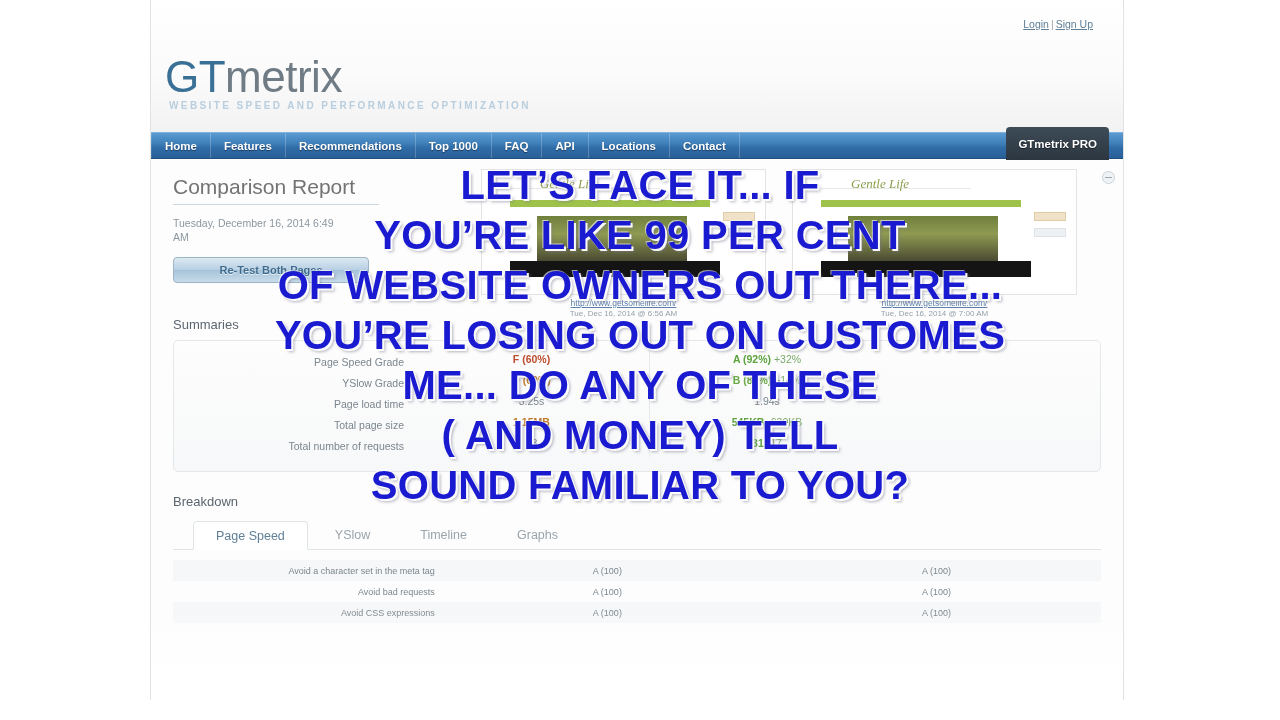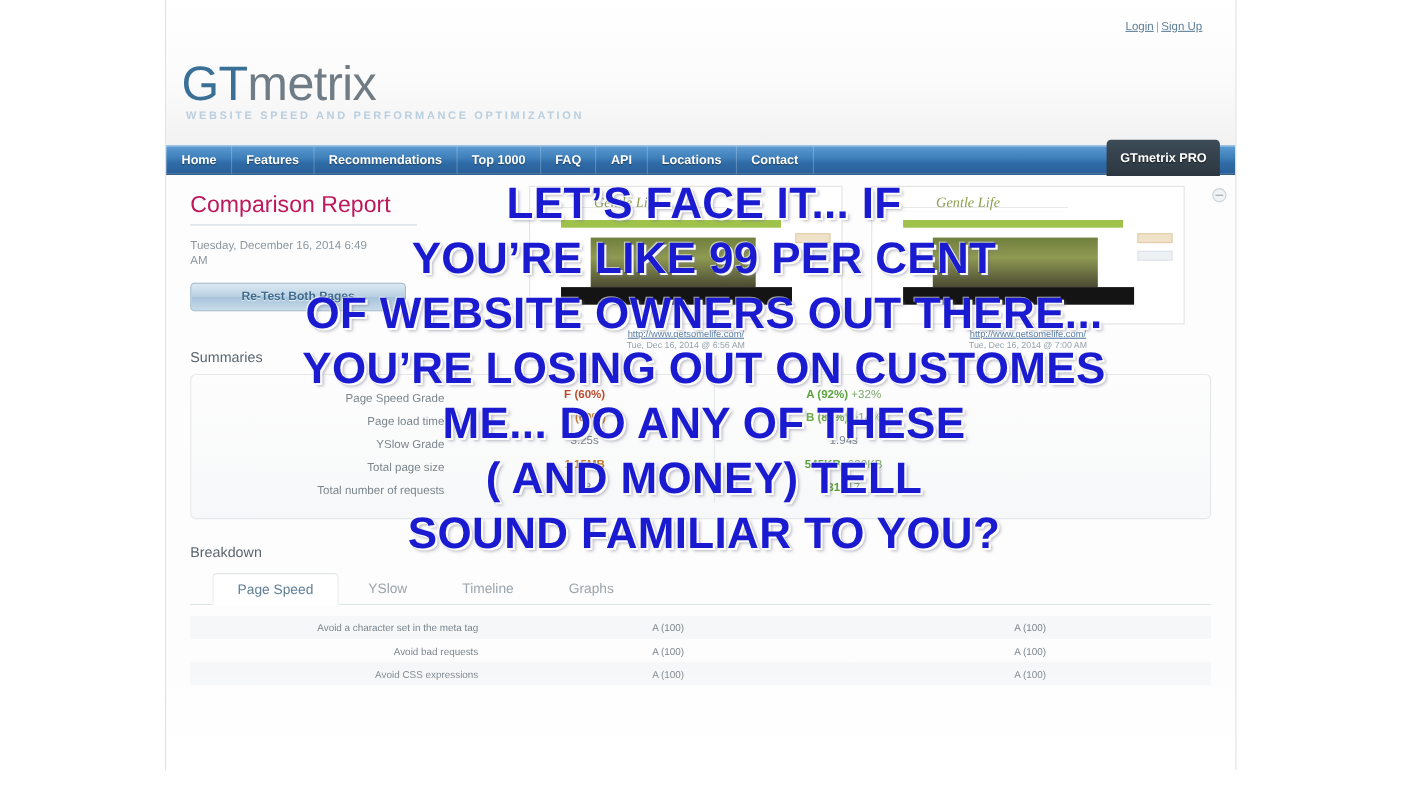--- a/index.html
+++ b/index.html
@@ -97,21 +97,21 @@
     font-weight: 700;
     border-radius: 4px 4px 0 0;
     text-shadow: 0 1px 1px rgba(0,0,0,.6);
   }
 
   
   .content { position: relative; padding: 16px 22px 0 22px; }
 
   .report-title {
     font-size: 21px;
-    color: #be185d;
+    color: #737373;
     font-weight: 400;
     display: inline-block;
     border-bottom: 1px solid #cfd8de;
     padding-bottom: 5px;
     padding-right: 24px;
     margin-bottom: 11px;
   }
   .report-date {
     font-size: 10.5px;
     color: #8b97a0;
@@ -371,22 +371,22 @@
           <div class="thumb-url">http://www.getsomelife.com/</div>
           <div class="thumb-time">Tue, Dec 16, 2014 @ 7:00 AM</div>
         </div>
       </div>
 
       
       <div class="section-label">Summaries</div>
       <div class="summary-box">
         <div class="sum-labels">
           <div class="srow">Page Speed Grade</div>
+          <div class="srow">YSlow Grade</div>
           <div class="srow">Page load time</div>
-          <div class="srow">YSlow Grade</div>
           <div class="srow">Total page size</div>
           <div class="srow">Total number of requests</div>
         </div>
         <div class="sum-vals">
           <div class="srow"><span class="grade-f">F (60%)</span></div>
           <div class="srow"><span class="grade-d">D (69%)</span></div>
           <div class="srow"><span class="val-plain">3.25s</span></div>
           <div class="srow"><span class="val-orange">1.15MB</span></div>
           <div class="srow"><span class="val-plain">48</span></div>
         </div>

